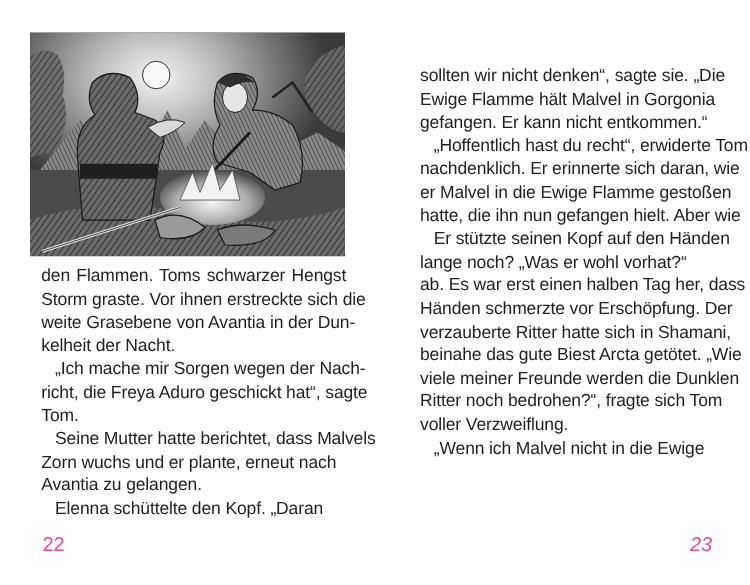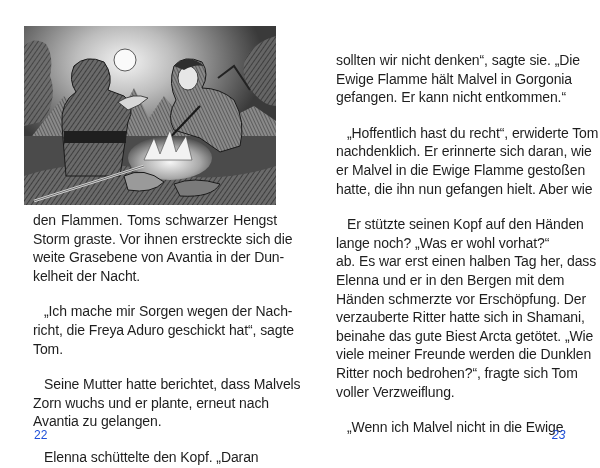--- a/index.html
+++ b/index.html
@@ -16,22 +16,22 @@
   }
   .illustration svg { display: block; }
   .column {
     position: absolute; width: 244px; font-size: 14px; line-height: 18.6px;
     letter-spacing: -0.1px;
   }
   .column-left { left: 33px; top: 211px; }
   .column-right { left: 36px; top: 51px; }
   .line { display: block; white-space: nowrap; text-align: justify; text-align-last: justify; }
   .line.last { text-align-last: left; }
-  .line.indent { padding-left: 11px; margin-top: 17px; }
-  .page-number { position: absolute; top: 428px; font-size: 12px; color: #1d4ed8; }
+  .line.indent { padding-left: 11px; }
+  .page-number { position: absolute; top: 428px; font-size: 16px; color: #ec4899; }
   .page-number-left { left: 34px; }
   .page-number-right { left: 252px; font-style: italic; }
 </style>
 </head>
 <body>
 
 <div class="page page-left">
   <div class="illustration">
     <svg width="252" height="179" viewBox="0 0 252 179" xmlns="http://www.w3.org/2000/svg">
       <defs>
@@ -109,21 +109,20 @@
     <span class="line">sollten wir nicht denken“, sagte sie. „Die</span>
     <span class="line last">Ewige Flamme hält Malvel in Gorgonia</span>
     <span class="line last">gefangen. Er kann nicht entkommen.“</span>
     <span class="line indent">„Hoffentlich hast du recht“, erwiderte Tom</span>
     <span class="line">nachdenklich. Er erinnerte sich daran, wie</span>
     <span class="line last">er Malvel in die Ewige Flamme gestoßen</span>
     <span class="line">hatte, die ihn nun gefangen hielt. Aber wie</span>
     <span class="line indent">Er stützte seinen Kopf auf den Händen</span>
     <span class="line last">lange noch? „Was er wohl vorhat?“</span>
     <span class="line">ab. Es war erst einen halben Tag her, dass</span>
-    <span class="line last">Elenna und er in den Bergen mit dem</span>
     <span class="line">Händen schmerzte vor Erschöpfung. Der</span>
     <span class="line">verzauberte Ritter hatte sich in Shamani,</span>
     <span class="line">beinahe das gute Biest Arcta getötet. „Wie</span>
     <span class="line">viele meiner Freunde werden die Dunklen</span>
     <span class="line last">Ritter noch bedrohen?“, fragte sich Tom</span>
     <span class="line last">voller Verzweiflung.</span>
     <span class="line indent last">„Wenn ich Malvel nicht in die Ewige</span>
   </div>
 
   <div class="page-number page-number-right">23</div>

